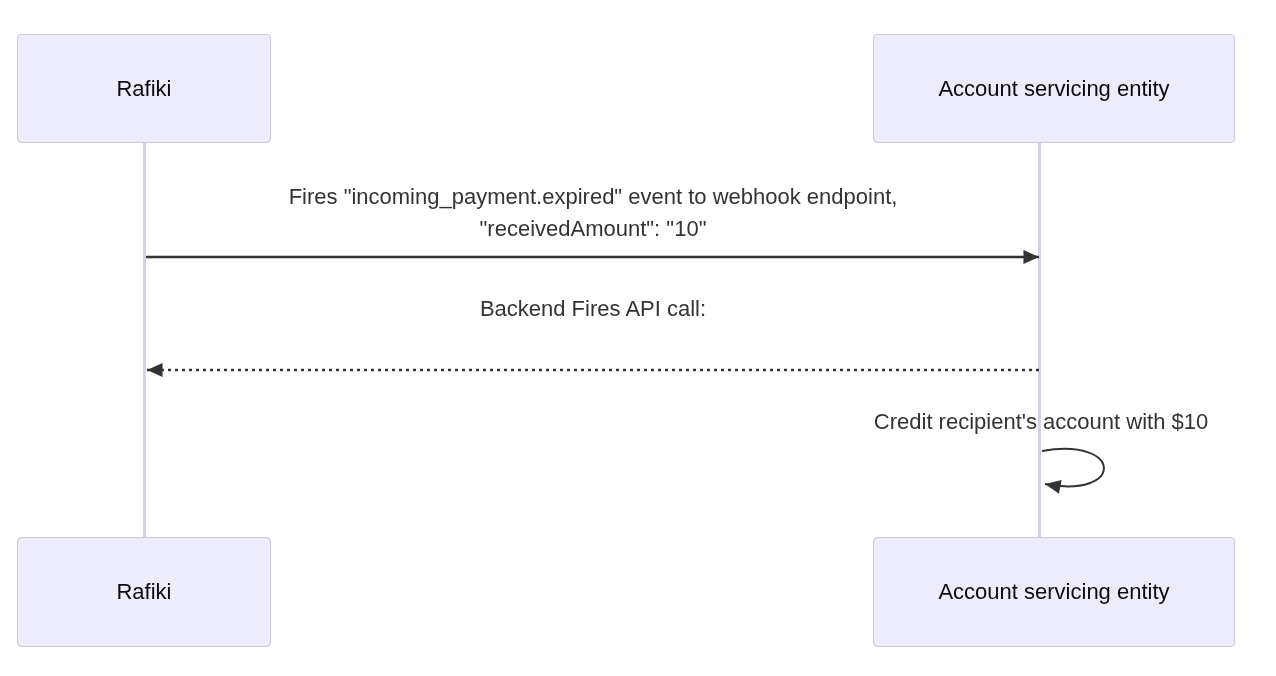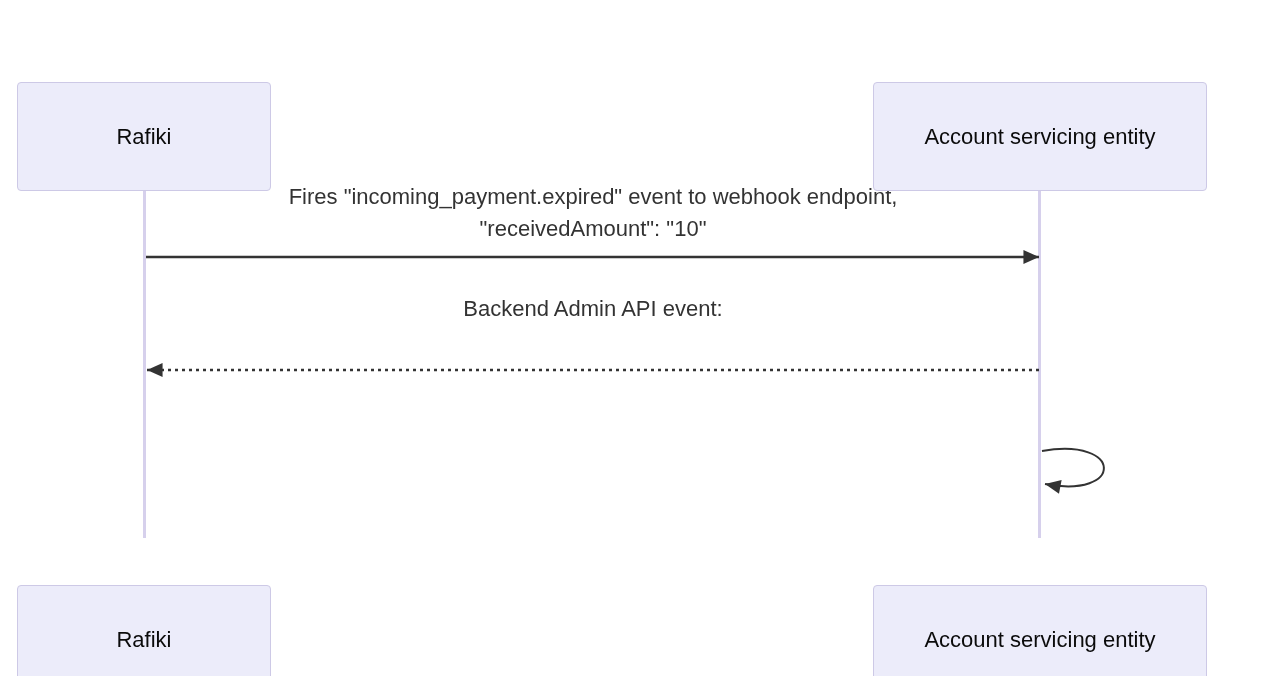--- a/index.html
+++ b/index.html
@@ -31,22 +31,22 @@
     border-radius: 4px;
     display: flex;
     align-items: center;
     justify-content: center;
     font-size: 22px;
     color: #0b0b0b;
     z-index: 2;
   }
   .actor.top    { top: 34px;  height: 109px; }
   .actor.bottom { top: 537px; height: 110px; }
-  .actor.left-col  { left: 17px;  width: 254px; margin-top: 48px; }
-  .actor.right-col { left: 873px; width: 334px; margin-top: 48px; }
+  .actor.left-col  { left: 17px;  width: 254px; }
+  .actor.right-col { left: 873px; width: 362px; }
 
   .msg {
     position: absolute;
     color: #333333;
     font-size: 22px;
     line-height: 32px;
     text-align: center;
     z-index: 1;
   }
   .msg-1 { left: 146px; top: 181px; width: 894px; }
@@ -91,16 +91,19 @@
   </div>
   <div class="actor bottom right-col">
     <span>Account servicing entity</span>
   </div>
 
   <div class="msg msg-1">
     <div>Fires "incoming_payment.expired" event to webhook endpoint,</div>
     <div>"receivedAmount": "10"</div>
   </div>
   <div class="msg msg-2">
-    <div>Backend Admin API event:</div>
+    <div>Backend Fires API call:</div>
+  </div>
+  <div class="msg msg-3">
+    <div>Credit recipient's account with $10</div>
   </div>
 
 </div>
 
 </body></html>

